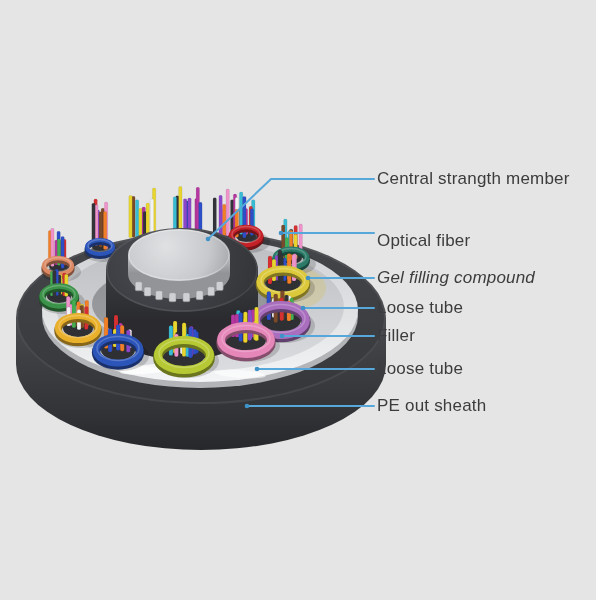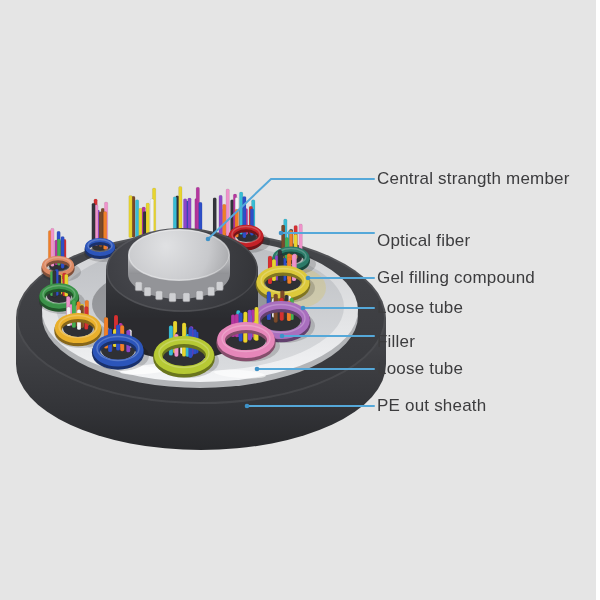--- a/index.html
+++ b/index.html
@@ -322,19 +322,19 @@
         <circle cx="308" cy="278" r="2.3" fill="#3e92c8"></circle>
         <circle cx="303" cy="308" r="2.3" fill="#3e92c8"></circle>
         <circle cx="282" cy="336" r="2.3" fill="#3e92c8"></circle>
         <circle cx="257" cy="369" r="2.3" fill="#3e92c8"></circle>
         <circle cx="247" cy="406" r="2.3" fill="#3e92c8"></circle>
       </g>
     </svg>
   <div>
     <div class="lbl" style="top: 179px; color: rgb(60, 60, 62);">Central strangth member</div>
     <div class="lbl" style="top: 241px; color: rgb(60, 60, 62);">Optical fiber</div>
-    <div class="lbl" style="top: 278px; color: rgb(60, 60, 62);">Gel filling compound</div>
+    <div class="lbl" style="top: 278px; color: rgb(60, 60, 62); font-style: italic;">Gel filling compound</div>
     <div class="lbl" style="top: 308px; color: rgb(60, 60, 62);">Loose tube</div>
-    <div class="lbl" style="top: 336px; color: rgb(60, 60, 62); margin-top: 6px;">Filler</div>
+    <div class="lbl" style="top: 336px; color: rgb(60, 60, 62);">Filler</div>
     <div class="lbl" style="top: 369px; color: rgb(60, 60, 62);">Loose tube</div>
     <div class="lbl" style="top: 406px; color: rgb(60, 60, 62);">PE out sheath</div>
   </div>
 </div>
 
 </body></html>

